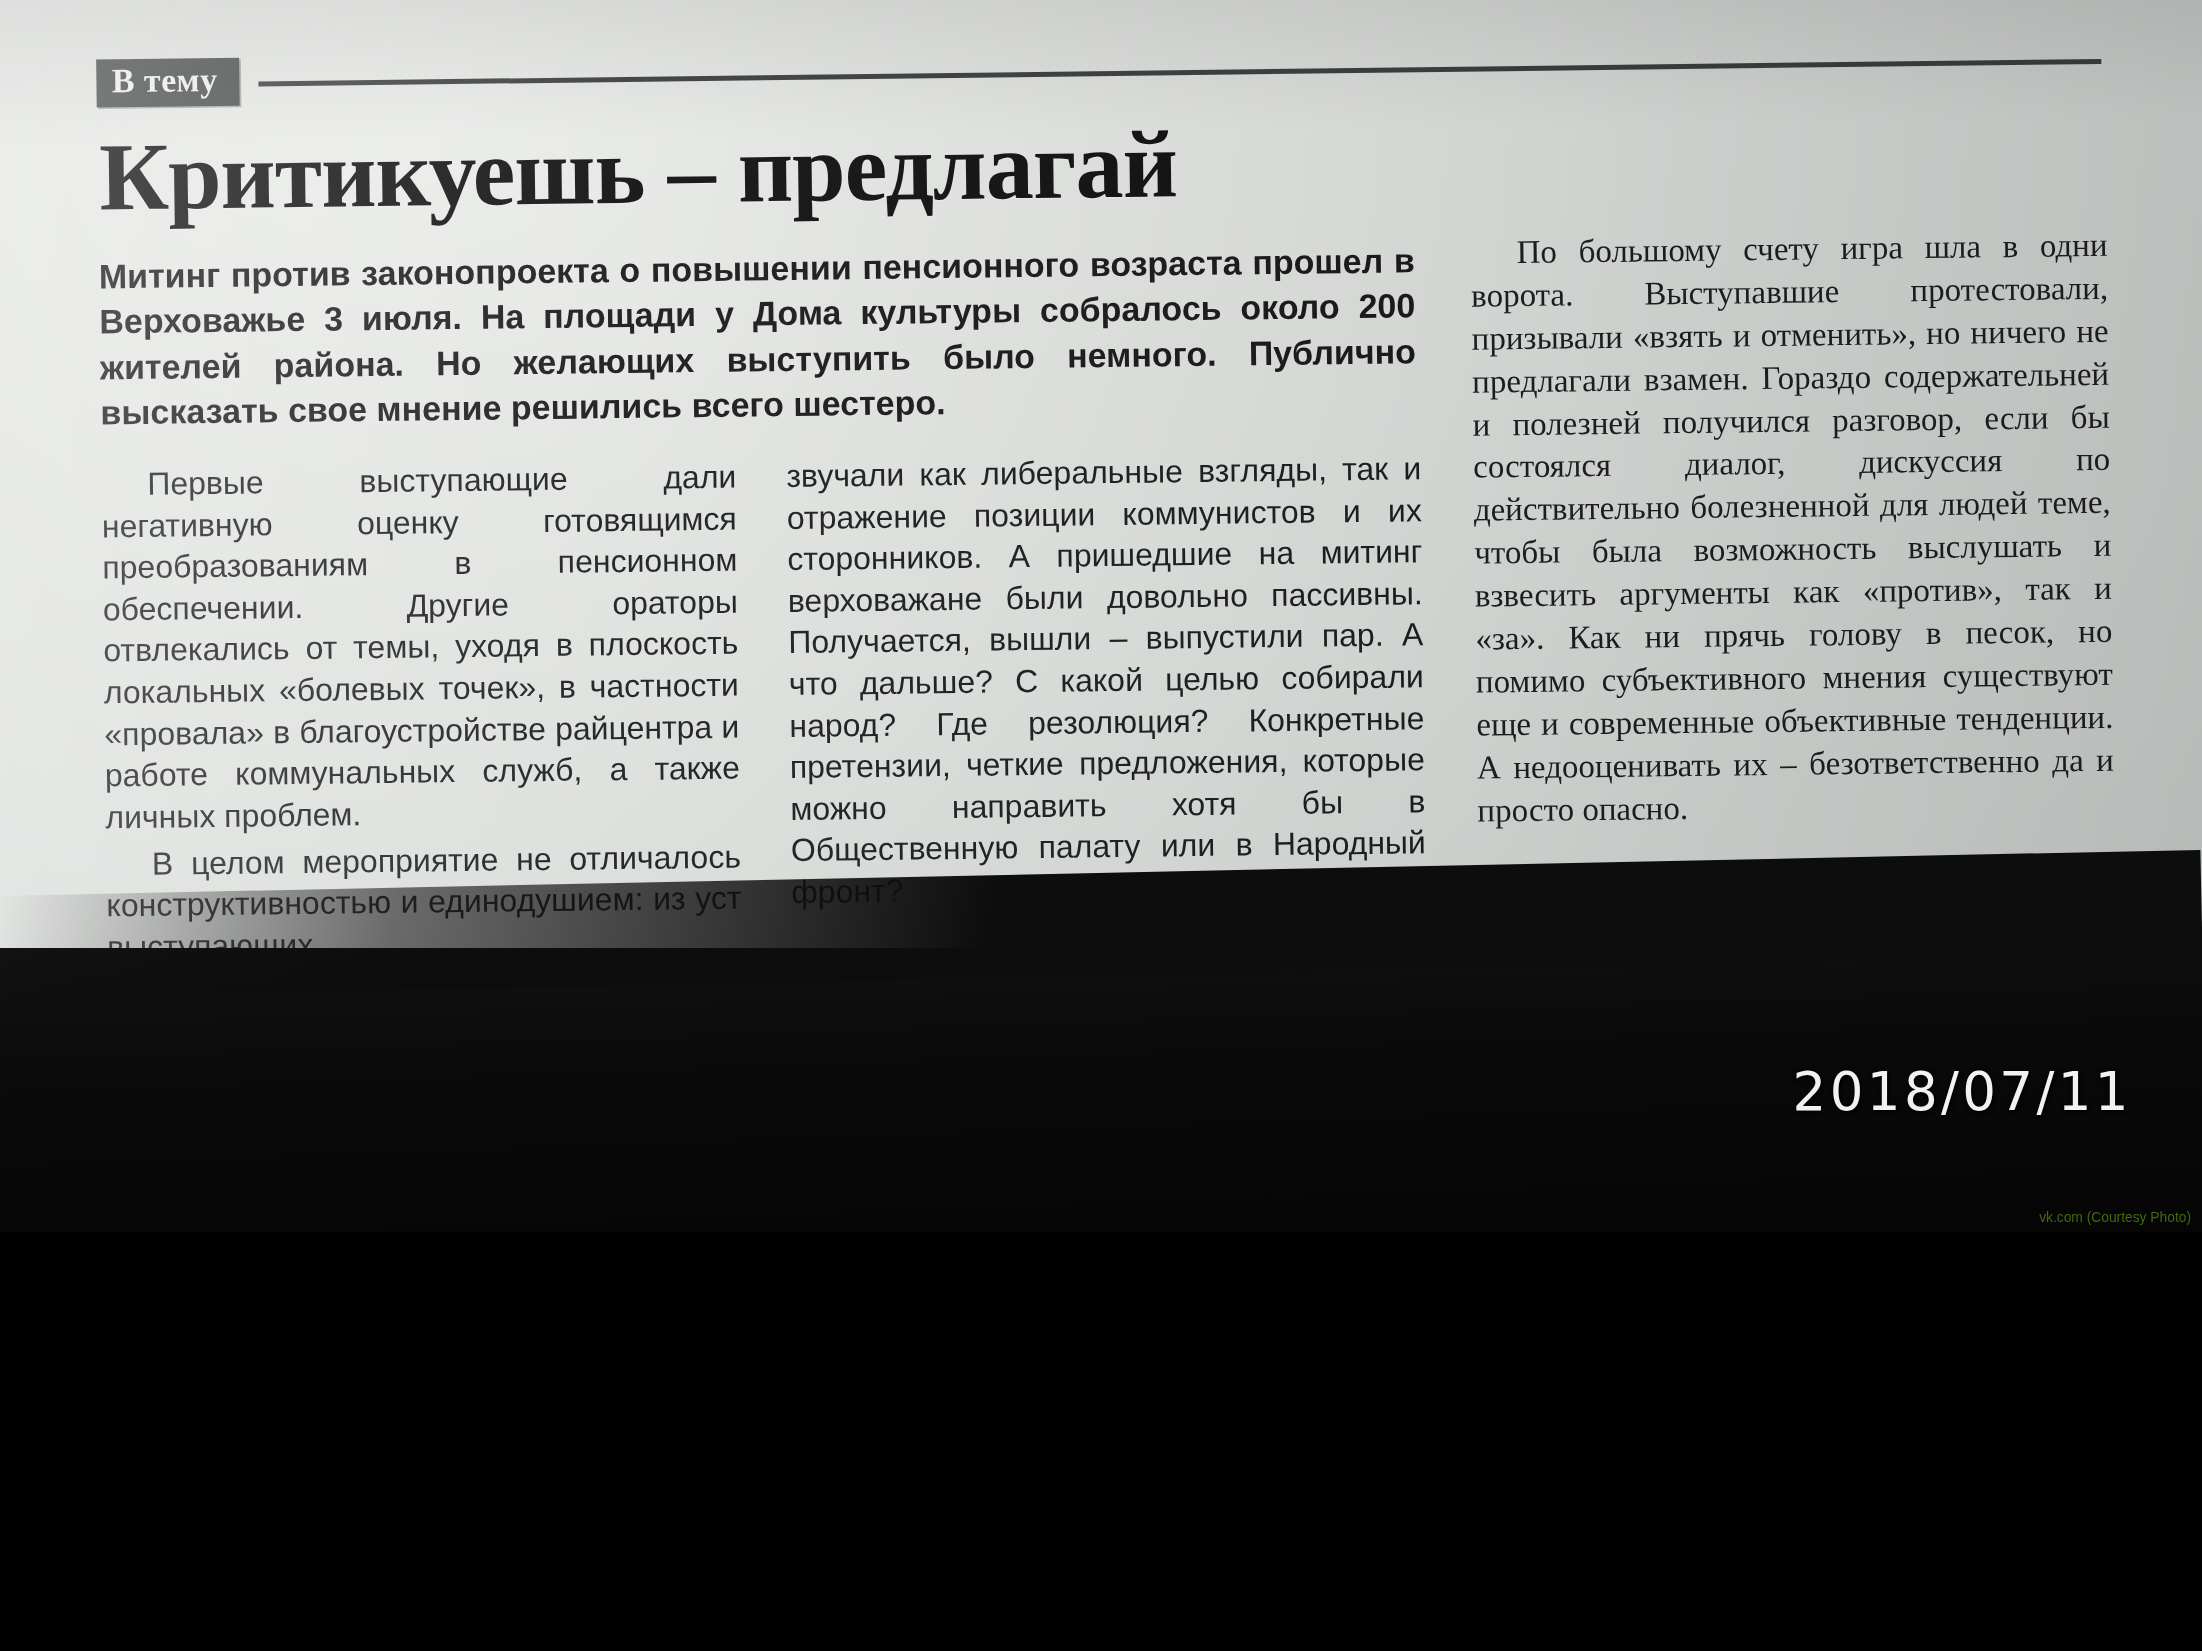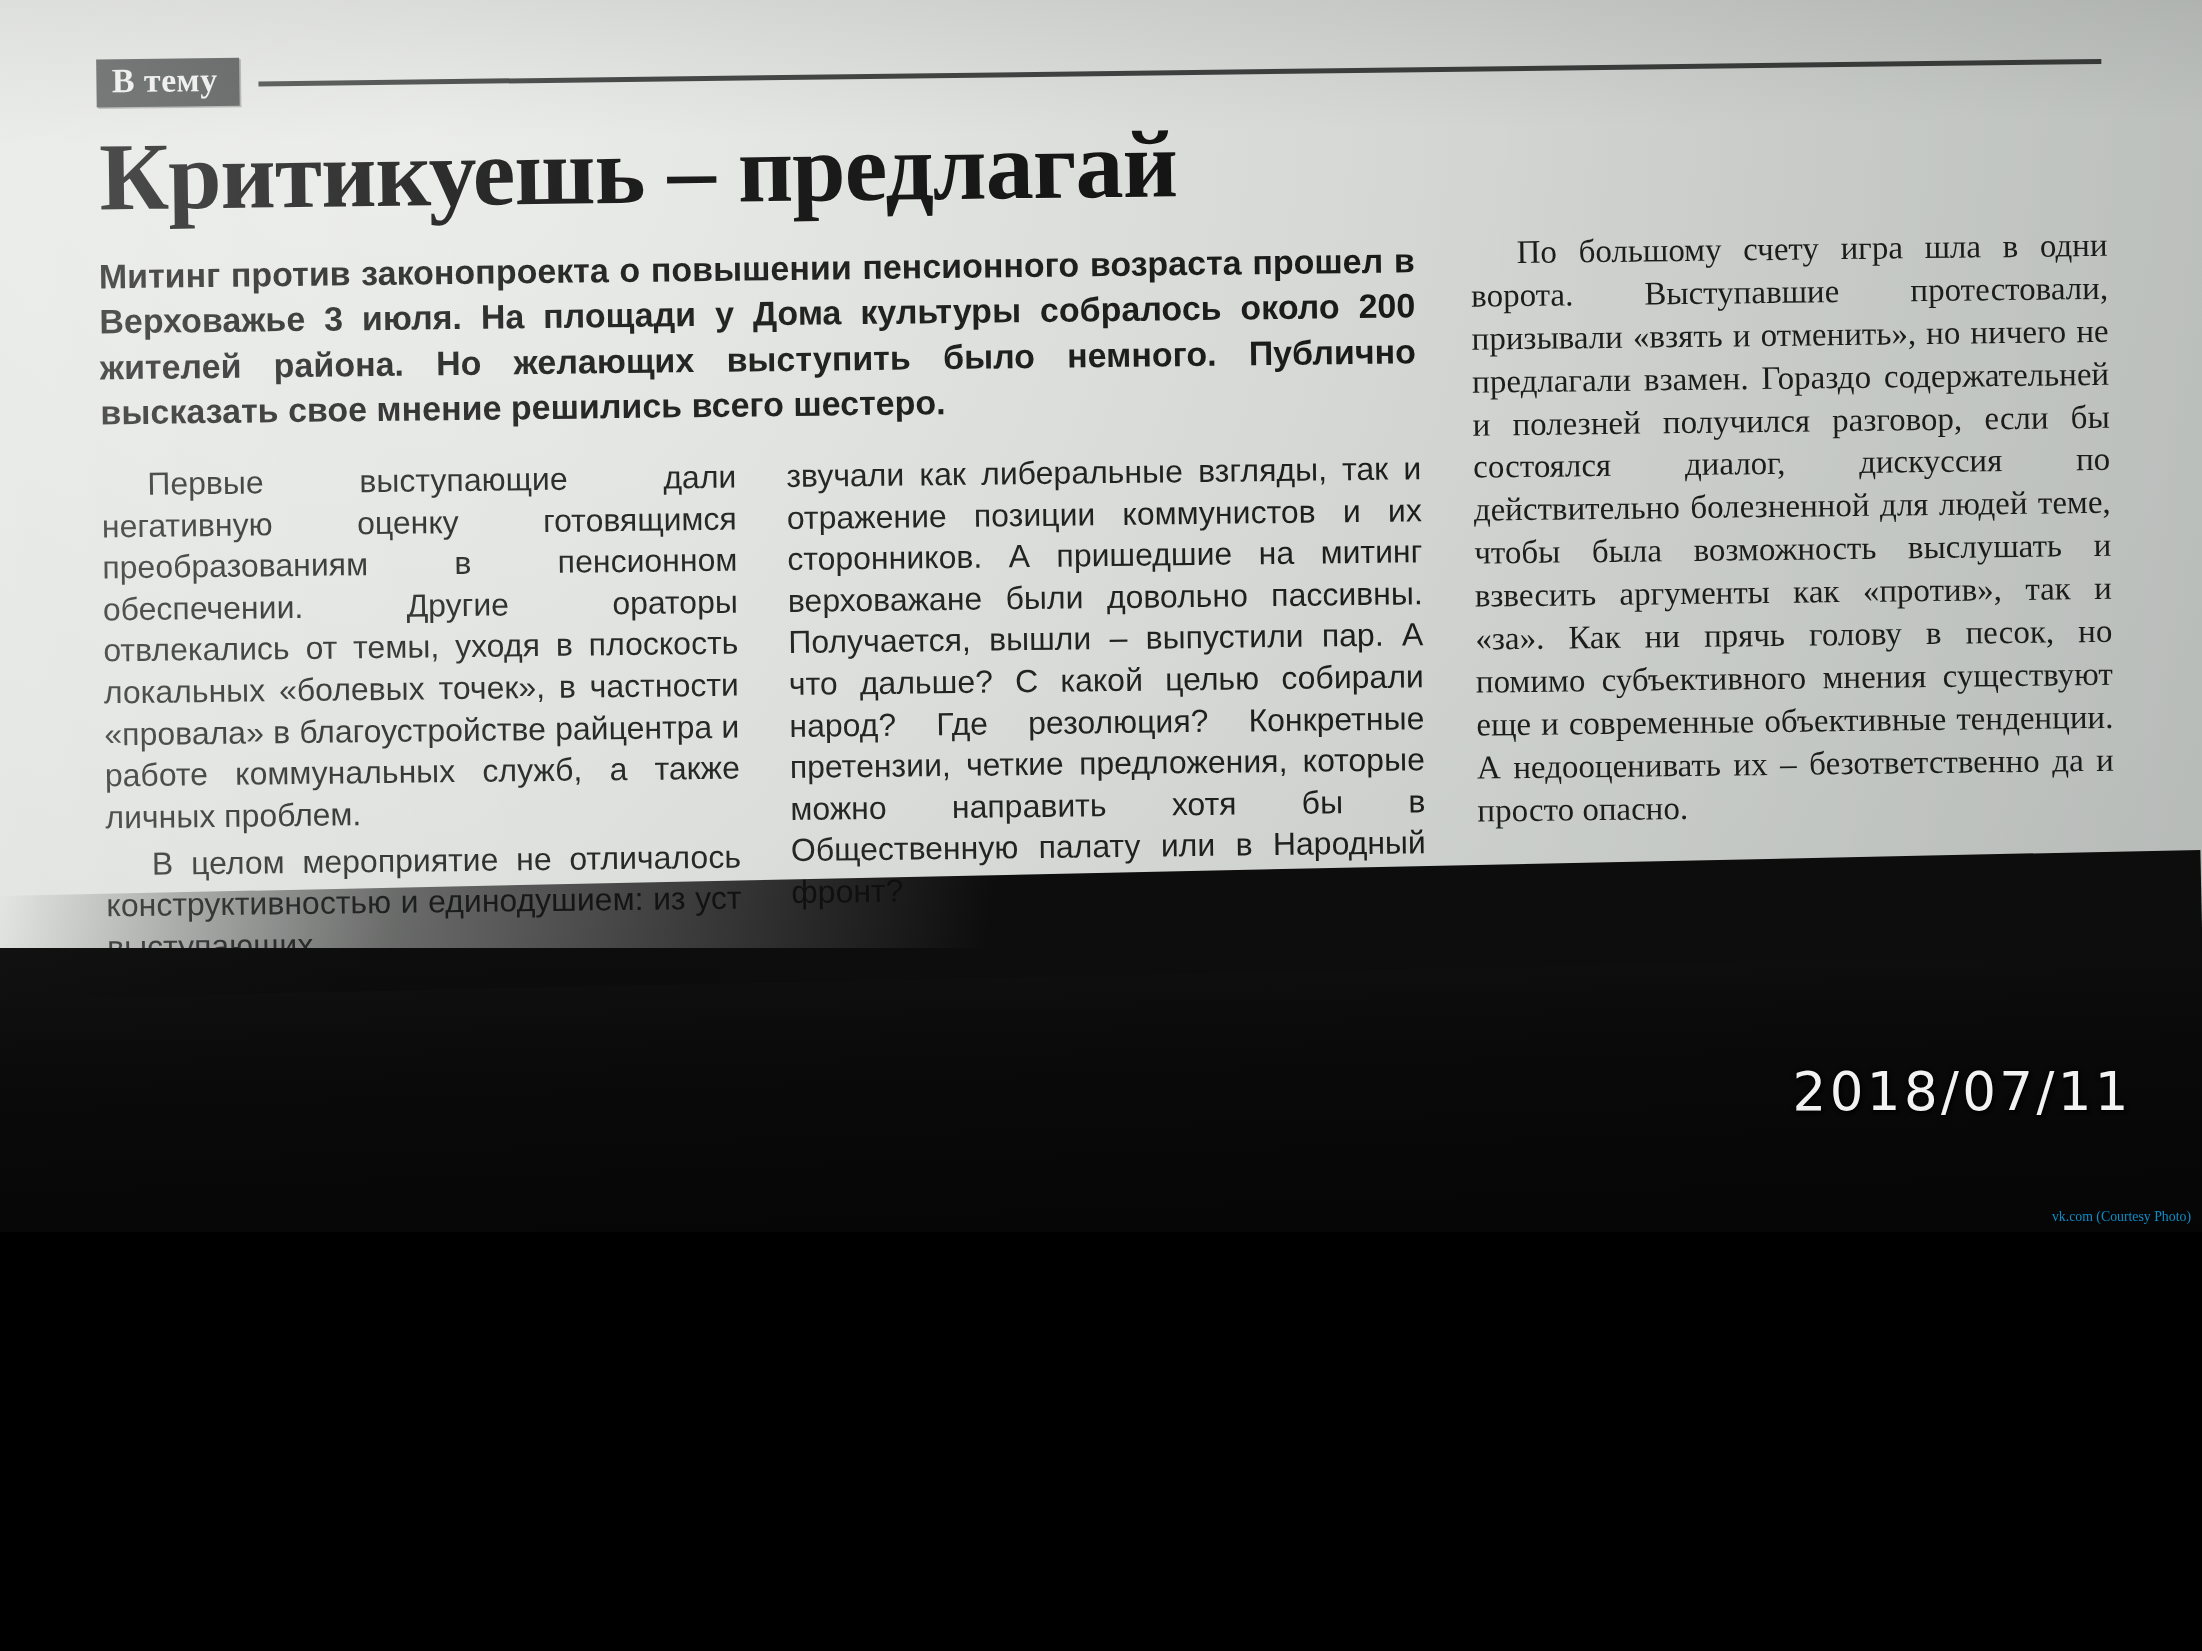--- a/index.html
+++ b/index.html
@@ -200,22 +200,22 @@
     font-family: "DejaVu Sans", sans-serif;
     font-size: 53px;
     letter-spacing: 3.4px;
     text-shadow: 0 0 5.2px rgba(0,0,0,0.9), 1.7px 1.7px 2.6px rgba(0,0,0,0.8);
   }
 
   .credit {
     position: absolute;
     right: 12px;
     bottom: 6.9px;
-    color: #0ea5e9;
-    font-family: Liberation Serif, serif;
+    color: #4d7c0f;
+    font-family: Liberation Sans, sans-serif;
     font-size: 13.8px;
     opacity: 0.85;
   }
 </style>
 </head>
 <body>
 
 <div class="photo">
 
   <div class="paper">

